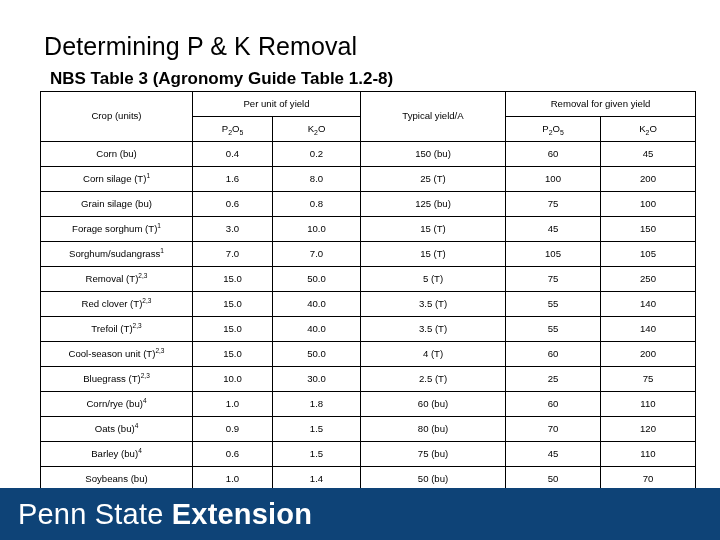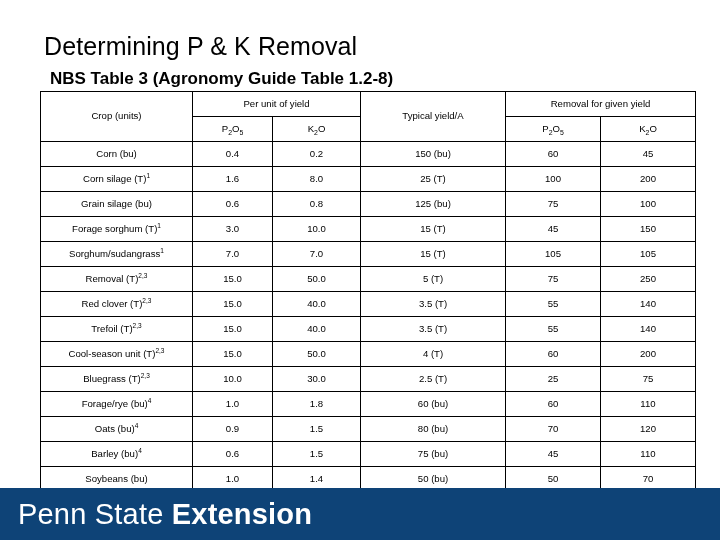--- a/index.html
+++ b/index.html
@@ -234,21 +234,21 @@
           </tr>
           <tr>
             <td class="crop-cell"><span>Bluegrass (T)</span><sup>2,3</sup></td>
             <td>10.0</td>
             <td>30.0</td>
             <td>2.5 (T)</td>
             <td>25</td>
             <td>75</td>
           </tr>
           <tr>
-            <td class="crop-cell"><span>Forage/rye (bu)</span><sup>4</sup></td>
+            <td class="crop-cell"><span>Corn/rye (bu)</span><sup>4</sup></td>
             <td>1.0</td>
             <td>1.8</td>
             <td>60 (bu)</td>
             <td>60</td>
             <td>110</td>
           </tr>
           <tr>
             <td class="crop-cell"><span>Oats (bu)</span><sup>4</sup></td>
             <td>0.9</td>
             <td>1.5</td>

